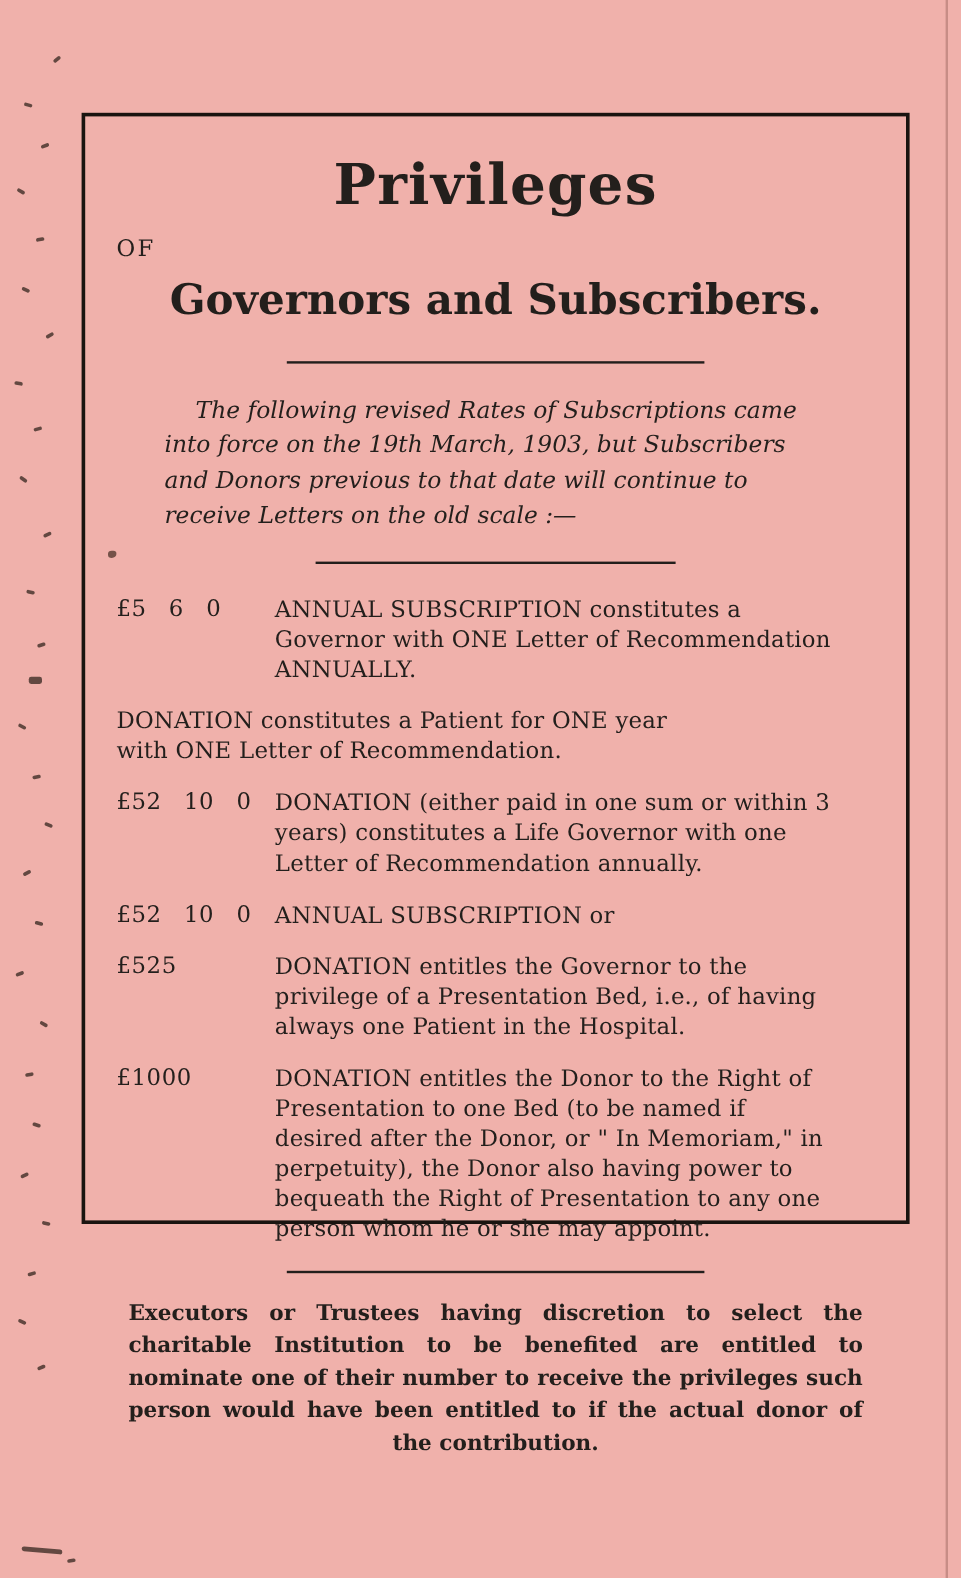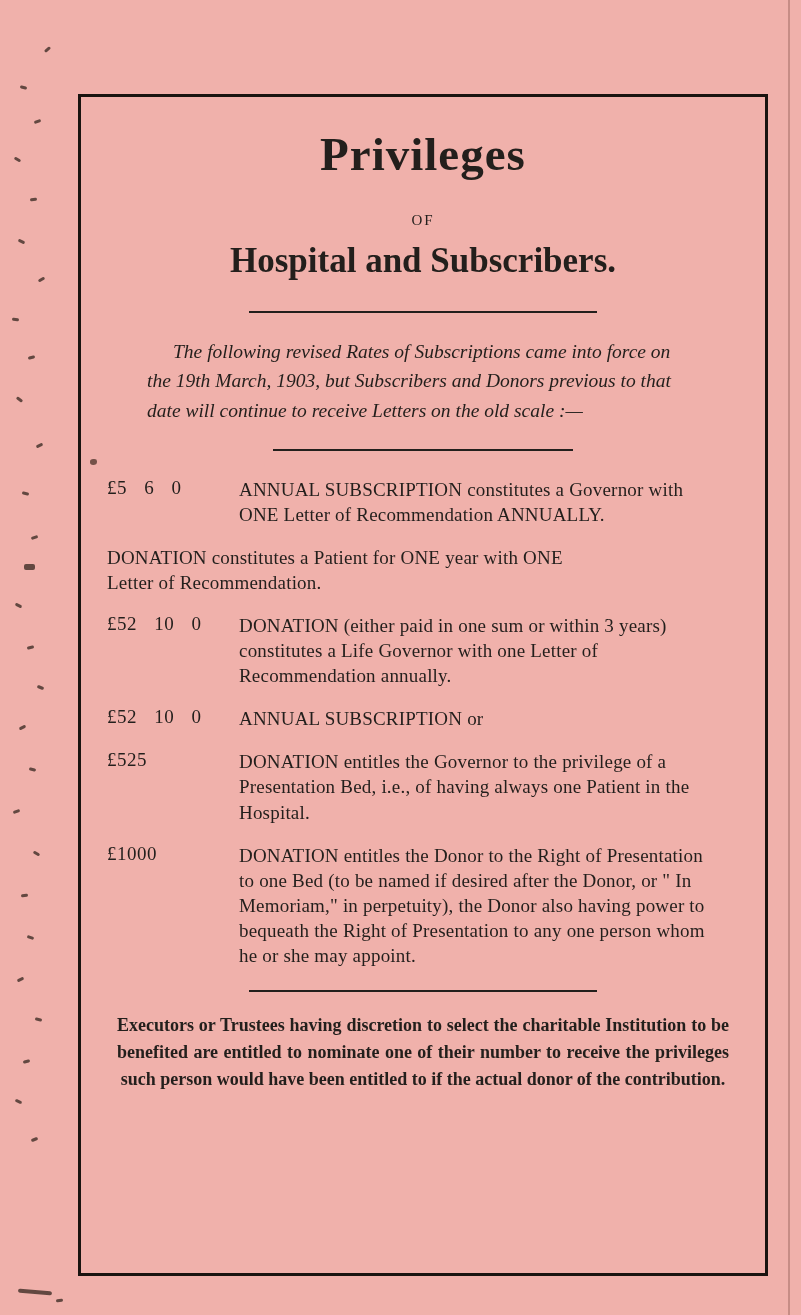--- a/index.html
+++ b/index.html
@@ -28,39 +28,37 @@
     opacity:.7;
   }
   .edge-line {
     position:absolute; right:11px; top:0;
     width:2px; height:1315px;
     background:#7a4a42; opacity:.35;
   }
 
   
   .frame {
-    position:absolute; left:78px; top:94px;
-    width:690px; height:1182px;
+    position:absolute; left:68px; top:94px;
+    width:690px; height:926px;
     border:3px solid var(--frame, #1a1410);
     padding:22px 26px 18px;
-    font-family:Liberation Serif, serif;
   }
 
   .title {
     text-align:center;
     font-size:47px;
     font-weight:bold;
     letter-spacing:1px;
     margin-top:8px;
   }
   .of {
-    text-align:center;
-    font-size:15px;
+    font-size:19px;
     letter-spacing:2px;
-    margin-top:31px;
+    margin-top:14px;
   }
   .subtitle {
     text-align:center;
     font-size:35px;
     font-weight:bold;
     margin-top:12px;
   }
 
   .rule {
     height:2px;
@@ -142,21 +140,21 @@
       <div class="mark" style="left: 18px; top: 1290px; transform: rotate(5deg); width: 34px; height: 4px;"></div>
       <div class="mark" style="left: 56px; top: 1299px; transform: rotate(-8deg);"></div>
     </div>
   <div class="artifact-dot"></div>
   <div class="edge-line"></div>
 
   <div class="frame">
 
     <h1 class="title">Privileges</h1>
     <div class="of">OF</div>
-    <h2 class="subtitle">Hospital and Subscribers.</h2>
+    <h2 class="subtitle">Governors and Subscribers.</h2>
 
     <div class="rule rule-1"></div>
 
     <p class="intro">The following revised Rates of Subscriptions came into force on the 19th March, 1903, but Subscribers and Donors previous to that date will continue to receive Letters on the old scale :—</p>
 
     <div class="rule rule-2"></div>
 
     <div class="items">
   <div class="item">
     <div class="amount">£5 6 0</div>

